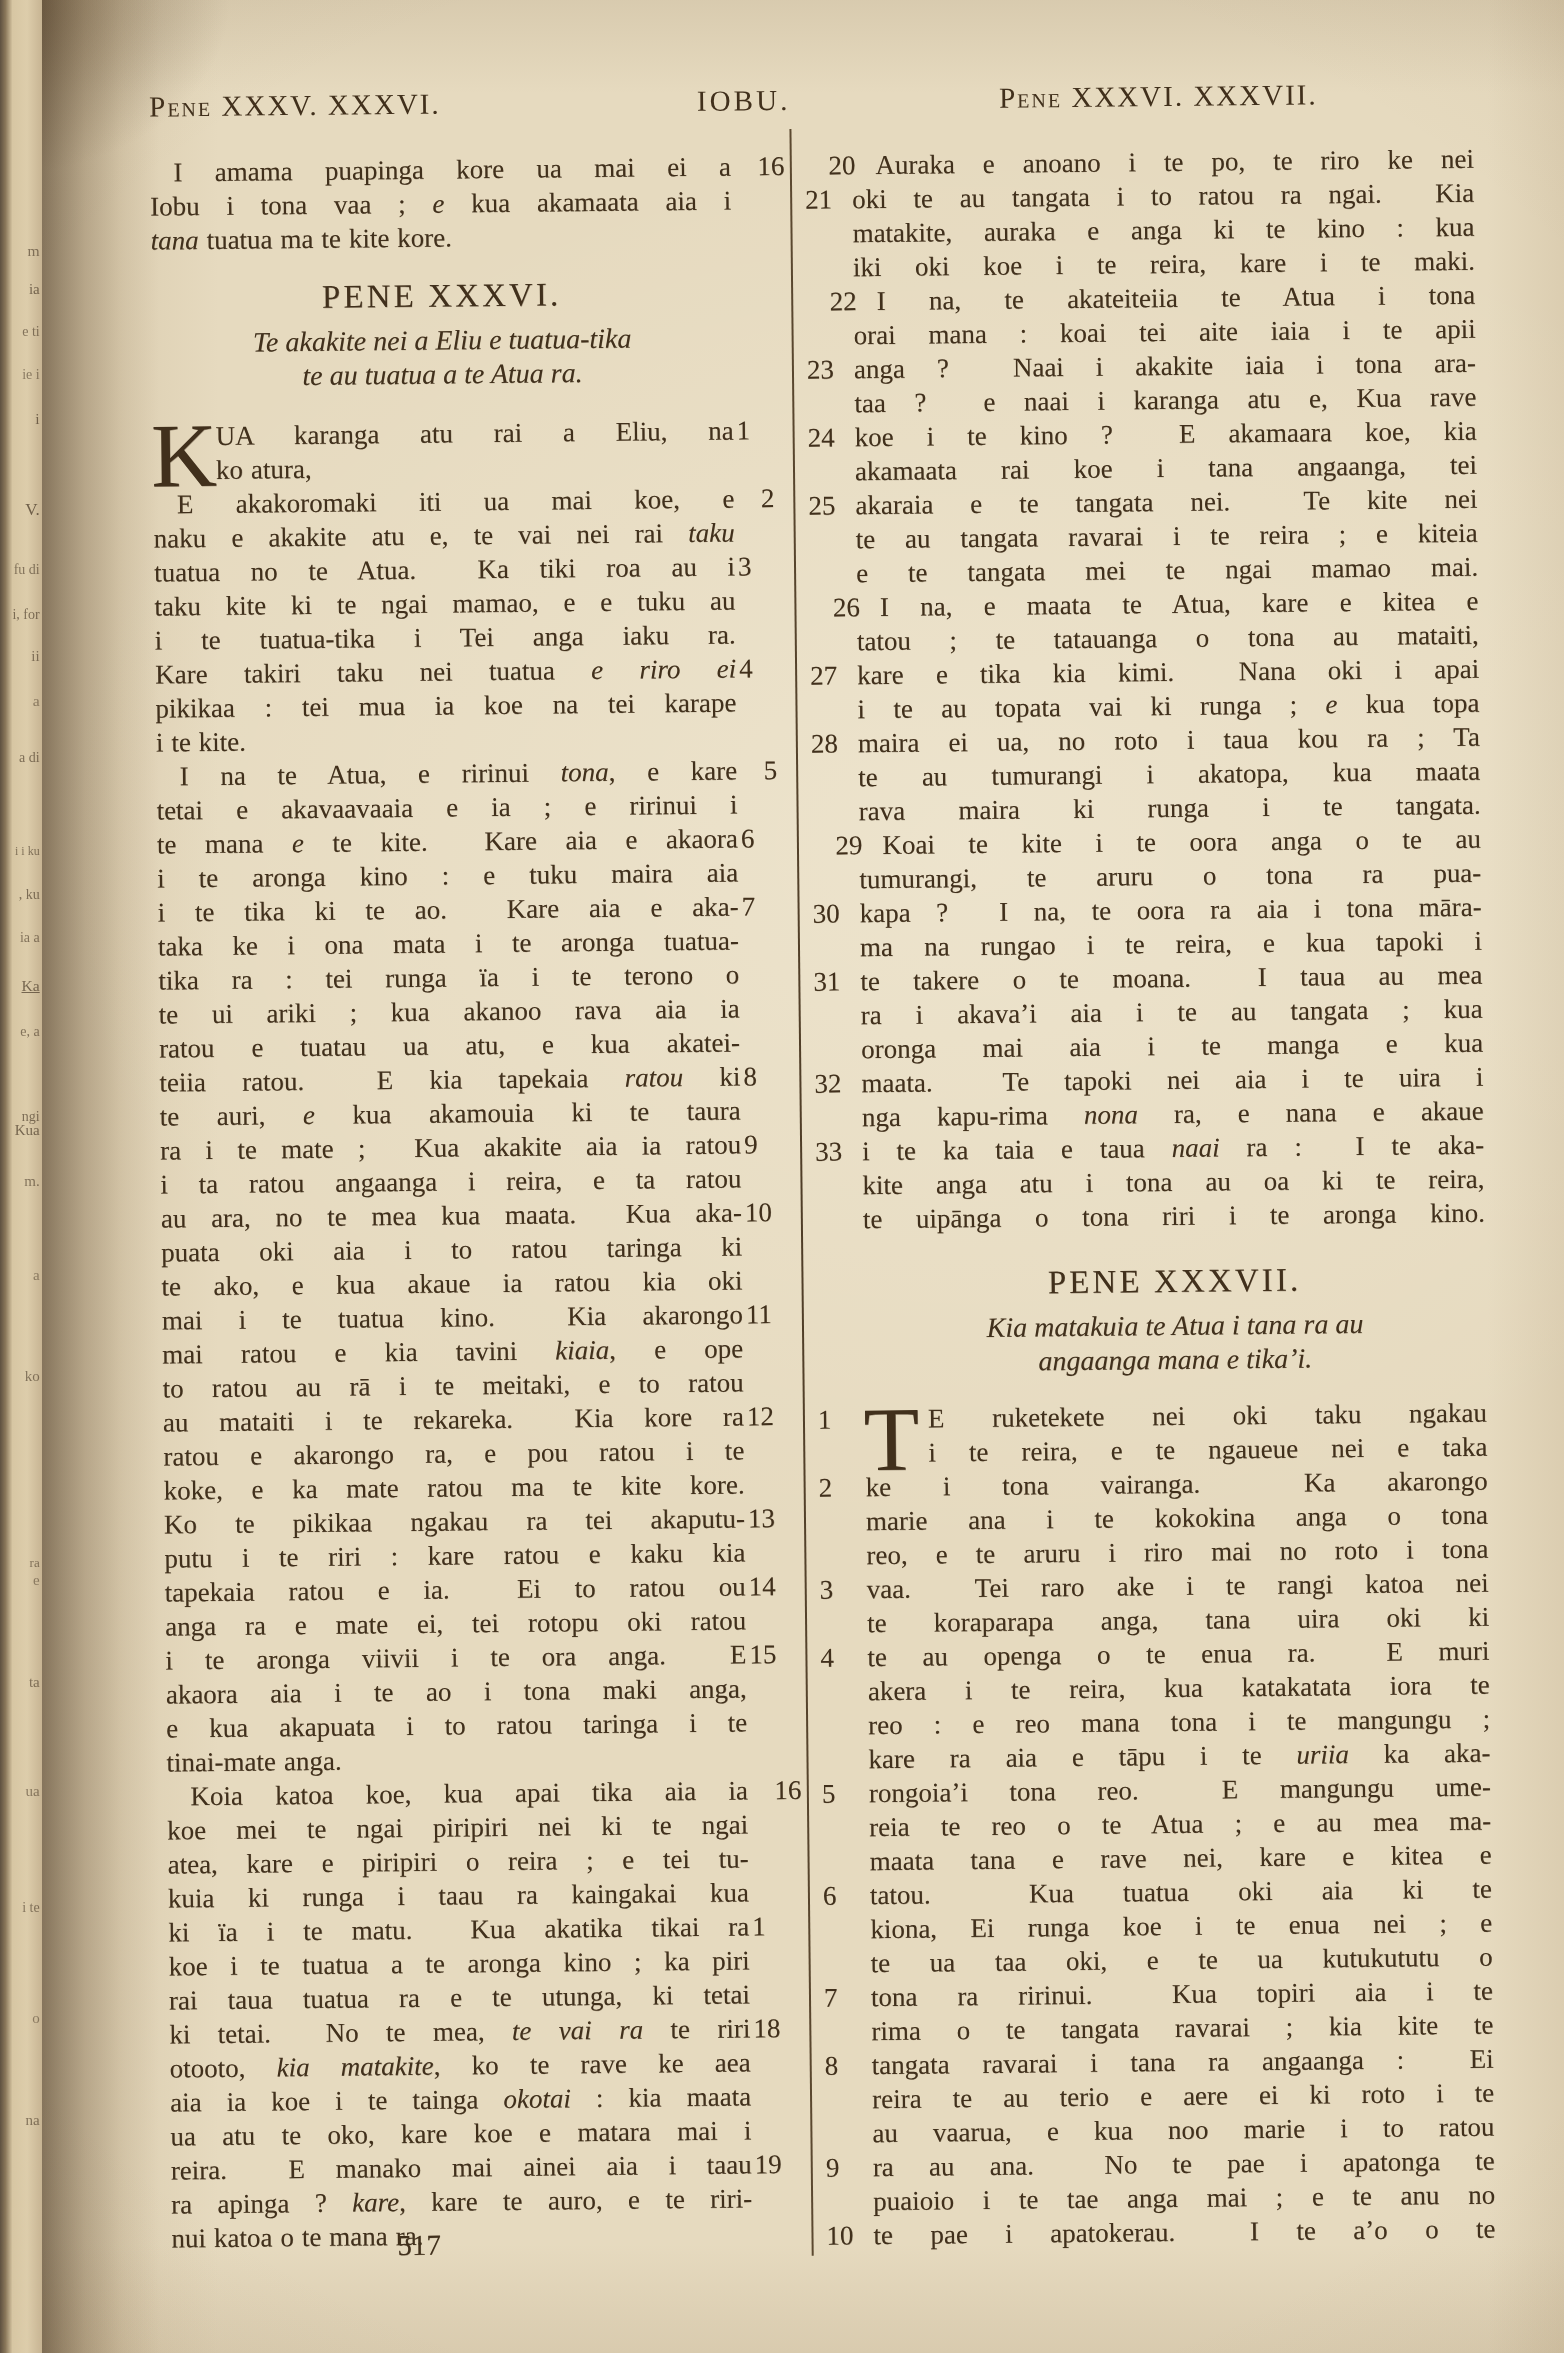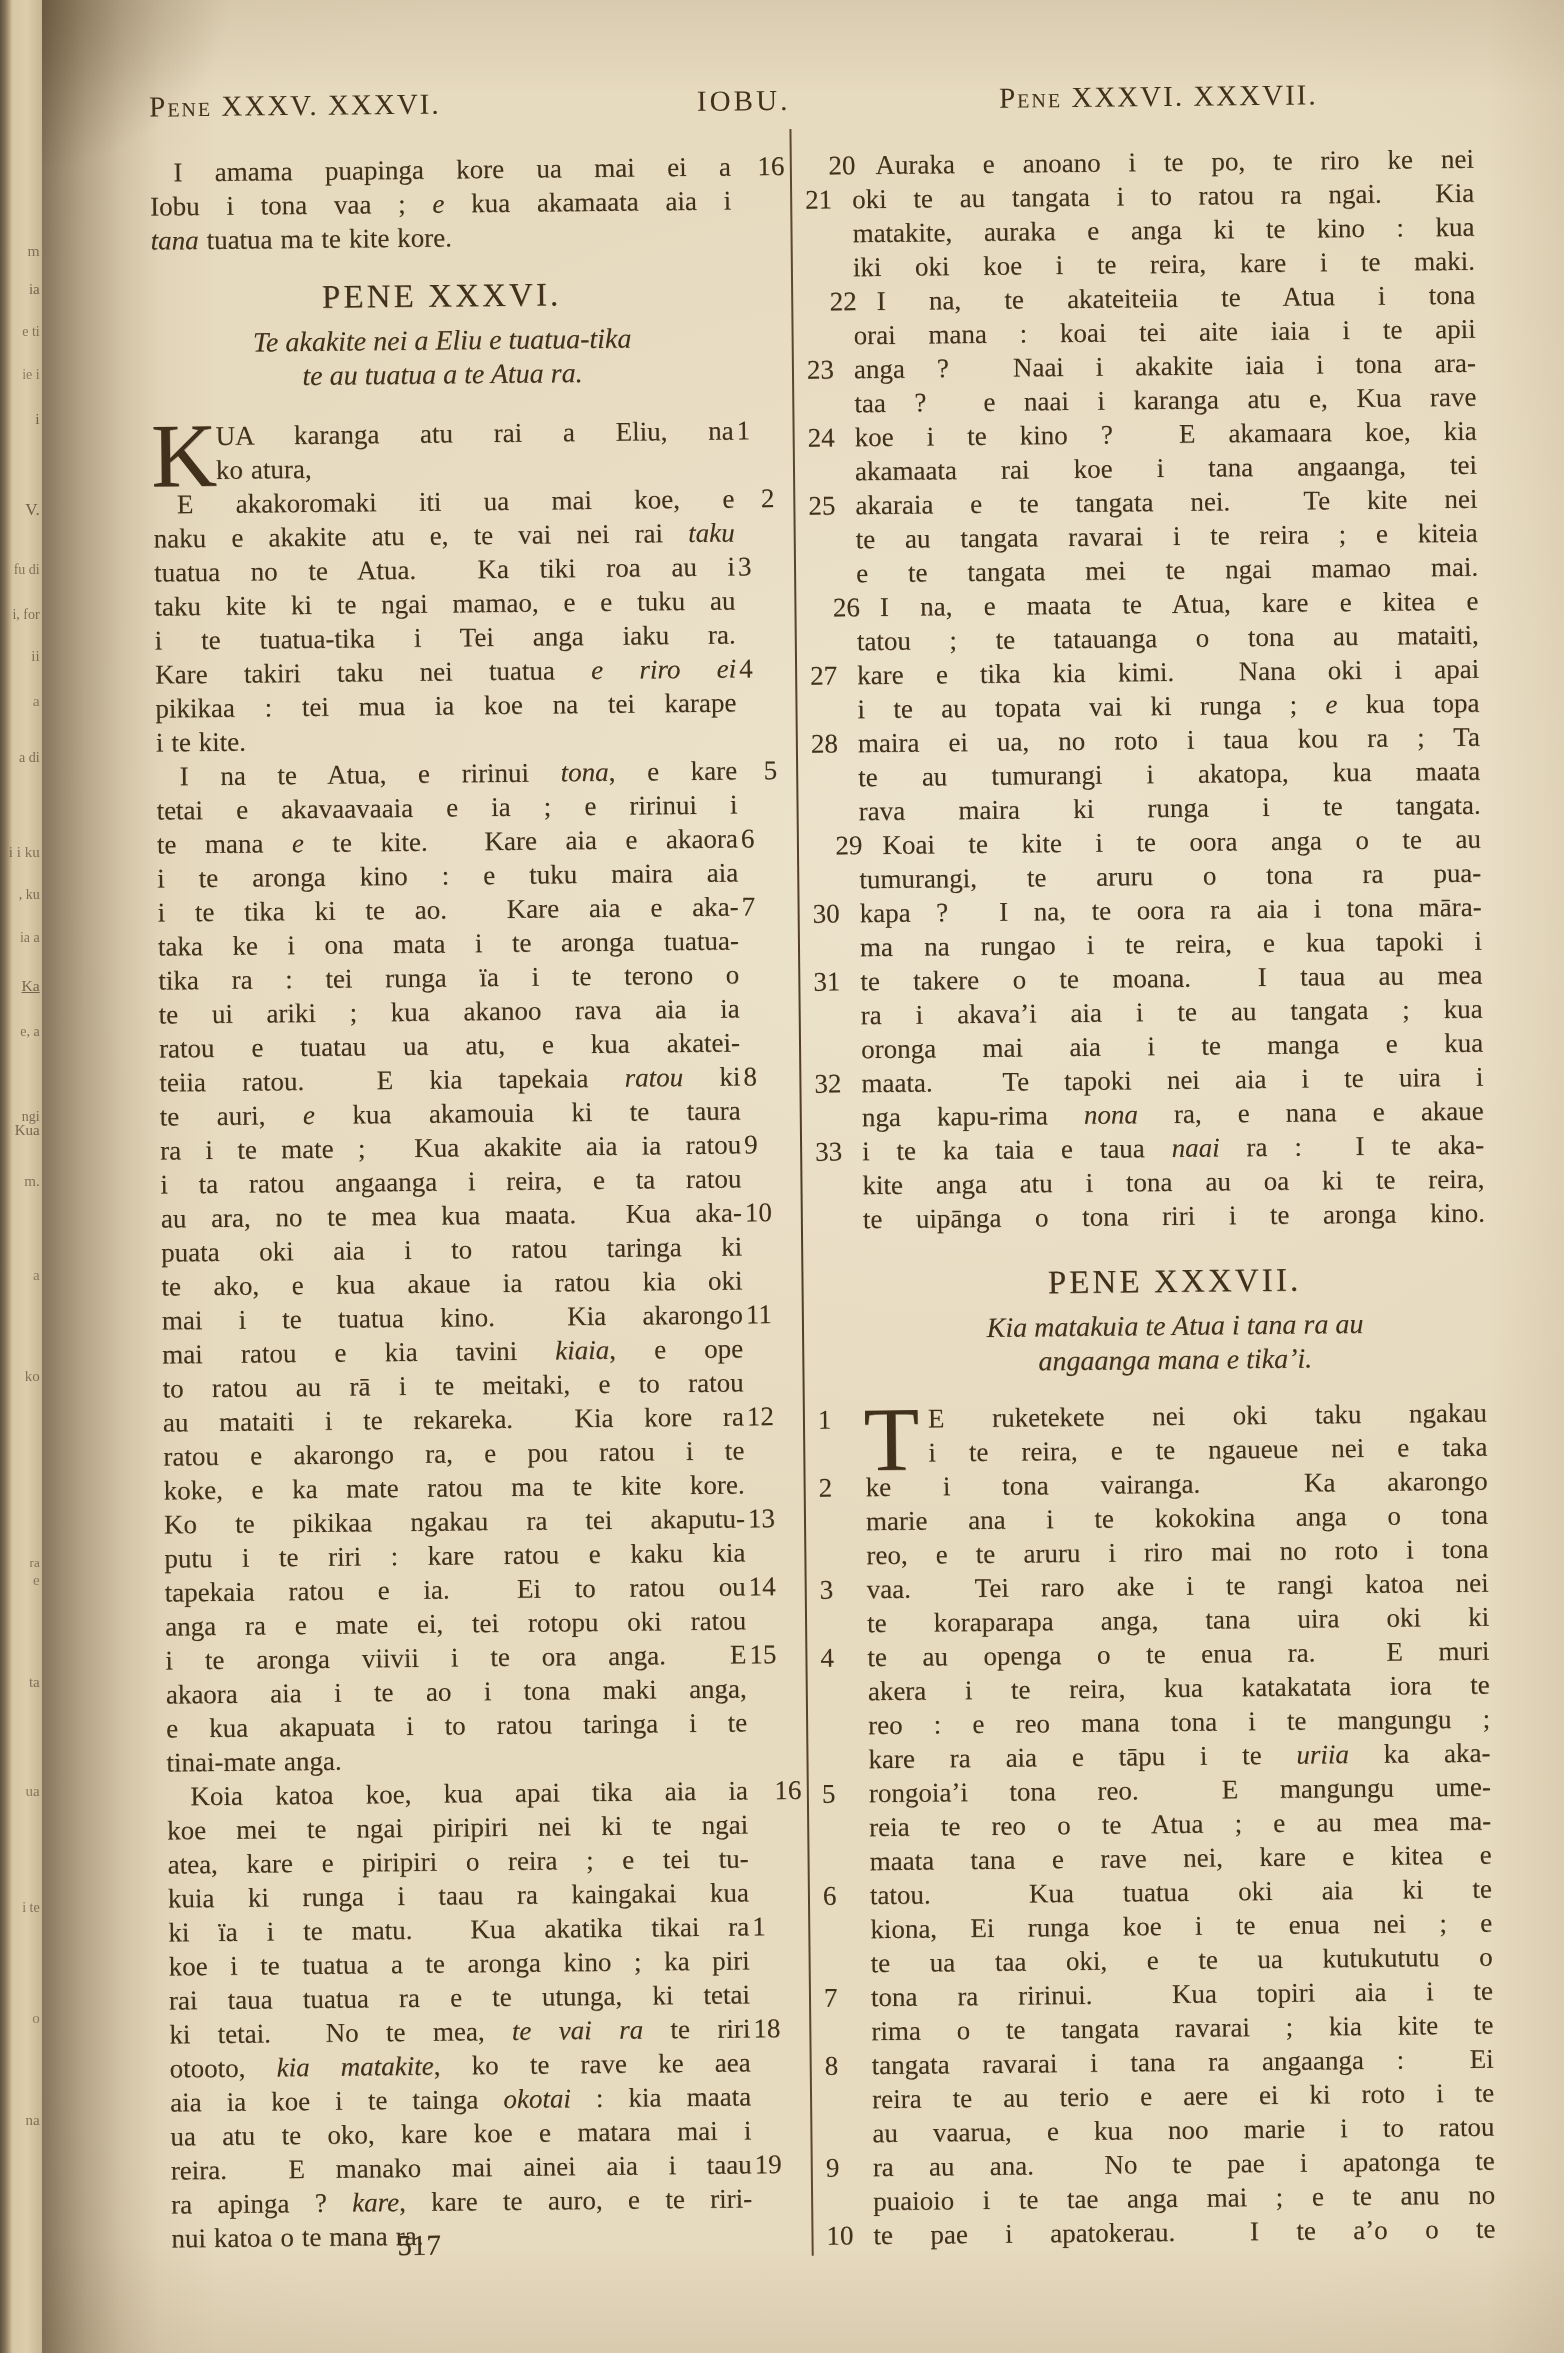--- a/index.html
+++ b/index.html
@@ -91,21 +91,21 @@
       <span class="frag" style="top: 282px; font-size: 15px; opacity: 0.8;">ia</span>
       <span class="frag" style="top: 325px; font-size: 14px; opacity: 0.7;">e ti</span>
       <span class="frag" style="top: 368px; font-size: 14px; opacity: 0.65;">ie i</span>
       <span class="frag" style="top: 411px; font-size: 15.6px; opacity: 0.8;">i</span>
       <span class="frag" style="top: 501px; font-size: 17px; opacity: 0.85;">V.</span>
       <span class="frag" style="top: 563px; font-size: 14px; opacity: 0.7;">fu di</span>
       <span class="frag" style="top: 608px; font-size: 14px; opacity: 0.75;">i, for</span>
       <span class="frag" style="top: 649px; font-size: 15px; opacity: 0.7;">ii</span>
       <span class="frag" style="top: 693px; font-size: 15.6px; opacity: 0.6;">a</span>
       <span class="frag" style="top: 751px; font-size: 14px; opacity: 0.75;">a di</span>
-      <span class="frag" style="top: 845px; font-size: 15px; opacity: 0.7;">i i ku</span>
+      <span class="frag" style="top: 845px; font-size: 12px; opacity: 0.7;">i i ku</span>
       <span class="frag" style="top: 888px; font-size: 14px; opacity: 0.75;">, ku</span>
       <span class="frag" style="top: 931px; font-size: 14px; opacity: 0.7;">ia a</span>
       <span class="frag" style="top: 978px; font-size: 15.6px; opacity: 0.8; text-decoration: underline;">Ka</span>
       <span class="frag" style="top: 1025px; font-size: 14px; opacity: 0.7;">e, a</span>
       <span class="frag" style="top: 1072px; font-size: 14px; opacity: 0.75; margin-top: 38px;">ngi</span>
       <span class="frag" style="top: 1123px; font-size: 15px; opacity: 0.8;">Kua</span>
       <span class="frag" style="top: 1174px; font-size: 15px; opacity: 0.7;">m.</span>
       <span class="frag" style="top: 1268px; font-size: 15px; opacity: 0.6;">a</span>
       <span class="frag" style="top: 1369px; font-size: 15px; opacity: 0.7;">ko</span>
       <span class="frag" style="top: 1556px; font-size: 13px; opacity: 0.7;">ra</span>

